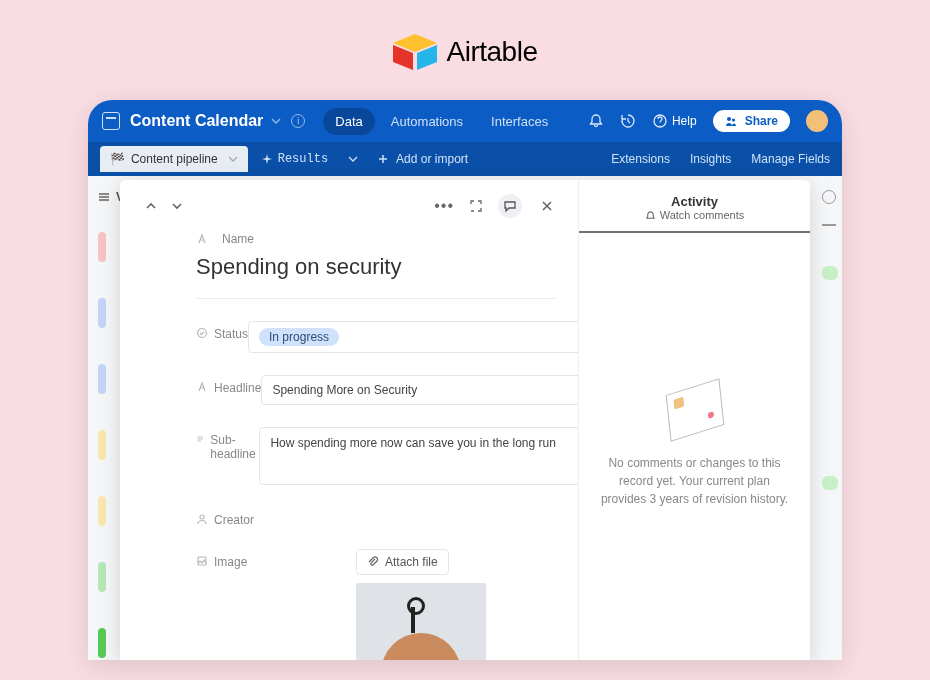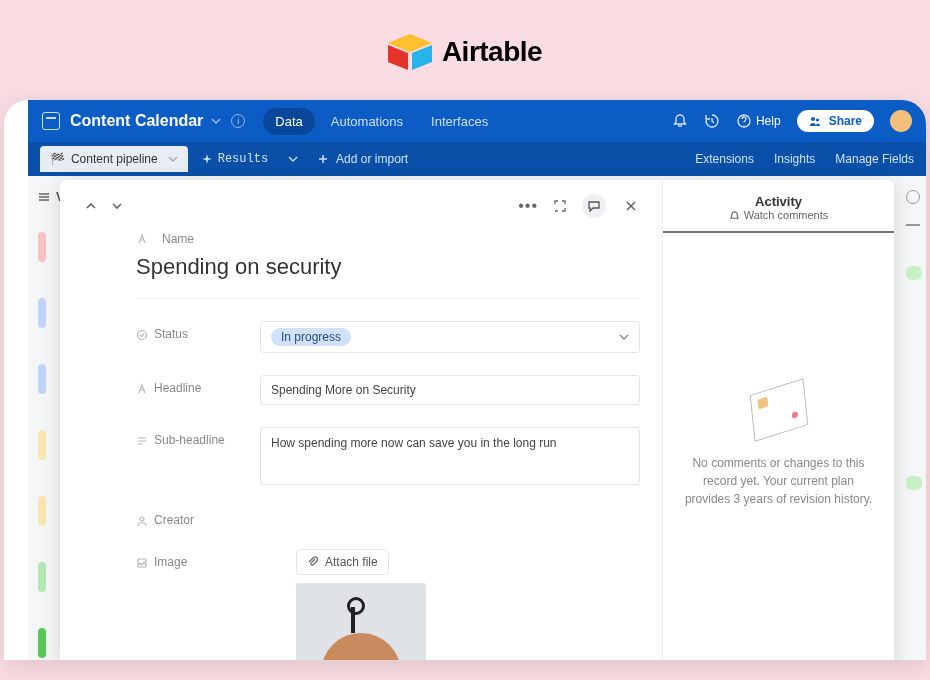--- a/index.html
+++ b/index.html
@@ -2,24 +2,24 @@
 <html><head>
 <meta charset="utf-8">
 <style>
   * { box-sizing: border-box; margin: 0; padding: 0; }
   html, body { width: 930px; height: 680px; font-family: -apple-system, BlinkMacSystemFont, "Segoe UI", sans-serif; }
   body { background: #fadde3; display: flex; flex-direction: column; align-items: center; }
 
   
   .logo-wrap { display: flex; align-items: center; gap: 10px; margin: 34px 0 30px 0; }
   .logo-mark { width: 44px; height: 36px; position: relative; }
-  .logo-text { font-size: 28px; font-weight: 700; color: #000; letter-spacing: -0.5px; }
-
-  
-  .app { width: 922px; height: 560px; border-radius: 24px 24px 0 0; overflow: hidden; background: #fff; box-shadow: 0 6px 24px rgba(0,0,0,.12); display: flex; flex-direction: column; position: relative; padding-left: 24px; }
+  .logo-text { font-size: 28px; font-weight: 400; color: #000; letter-spacing: -0.5px; }
+
+  
+  .app { width: 754px; height: 560px; border-radius: 24px 24px 0 0; overflow: hidden; background: #fff; box-shadow: 0 6px 24px rgba(0,0,0,.12); display: flex; flex-direction: column; position: relative; }
 
   
   .topbar { background: #0b5cc4; color: #fff; height: 42px; display: flex; align-items: center; padding: 0 14px; font-size: 13px; }
   .cal-icon { width: 18px; height: 18px; border: 1.5px solid #cfe1f7; border-radius: 3px; margin-right: 10px; position: relative; }
   .cal-icon::before { content:""; position:absolute; top:4px; left:3px; right:3px; height:1.5px; background:#cfe1f7; }
   .base-name { font-weight: 600; font-size: 16px; }
   .chev-down { width: 10px; height: 10px; margin-left: 8px; opacity:.7; }
   .info-ic { width:14px; height:14px; border:1.5px solid #cfe1f7; border-radius:50%; margin-left:10px; opacity:.7; display:flex; align-items:center; justify-content:center; font-size:9px; }
   .toptabs { display:flex; gap: 4px; margin-left: 18px; }
   .toptab { padding: 6px 12px; border-radius: 14px; cursor:pointer; opacity:.8; }
@@ -60,21 +60,21 @@
   .pill-ic { width:24px; height:24px; border-radius:50%; display:flex; align-items:center; justify-content:center; cursor:pointer; }
   .pill-ic.filled { background:#eef0f3; }
   .close-x { width:18px; height:18px; cursor:pointer; display:flex; align-items:center; justify-content:center; margin-left:6px; }
 
   .field-label-row { display:flex; align-items:center; gap:14px; color:#888; font-size:12px; margin-left:54px; }
   .aicon { width:12px; height:12px; opacity:.6; }
   .record-title { font-size:22px; font-weight:500; color:#333; margin:8px 0 18px 54px; }
   .divider { height:1px; background:#eceef1; margin:0 0 22px 54px; }
 
   .form-row { display:flex; align-items:flex-start; margin-bottom:22px; }
-  .form-row .lbl { width:160px; display:flex; align-items:flex-end; gap:6px; color:#888; font-size:12px; padding-top:6px; }
+  .form-row .lbl { width:160px; display:flex; align-items:flex-start; gap:6px; color:#888; font-size:12px; padding-top:6px; }
   .ctrl { flex:1; }
   .select-box { border:1px solid #e2e5ea; border-radius:4px; padding:6px 10px; display:flex; align-items:center; justify-content:space-between; cursor:pointer; width:380px; }
   .pill-status { background:#cfe1fb; color:#2a4d7a; padding:2px 10px; border-radius:10px; font-size:12px; }
   .text-input { border:1px solid #e2e5ea; border-radius:4px; padding:7px 10px; width:380px; font-size:12px; color:#444; }
   .textarea { border:1px solid #e2e5ea; border-radius:4px; padding:8px 10px; width:380px; height:58px; font-size:12px; color:#444; }
   .creator-box { border:1px solid #e2e5ea; border-radius:4px; padding:4px 8px; width:380px; display:flex; align-items:center; justify-content:space-between; cursor:pointer; }
   .creator-chip { background:#eef1f5; border-radius:12px; padding:2px 10px 2px 3px; display:flex; align-items:center; gap:6px; font-size:12px; color:#333; }
   .creator-av { width:16px; height:16px; border-radius:50%; background:linear-gradient(135deg,#f7c26b,#e07a3a); }
   .attach-btn { border:1px solid #e2e5ea; border-radius:4px; padding:5px 10px; font-size:12px; color:#555; display:inline-flex; align-items:center; gap:6px; cursor:pointer; }
   .img-thumb { width:130px; height:120px; background:#dfe2e6; margin-top:8px; border-radius:2px; display:flex; align-items:flex-end; justify-content:center; overflow:hidden; }

